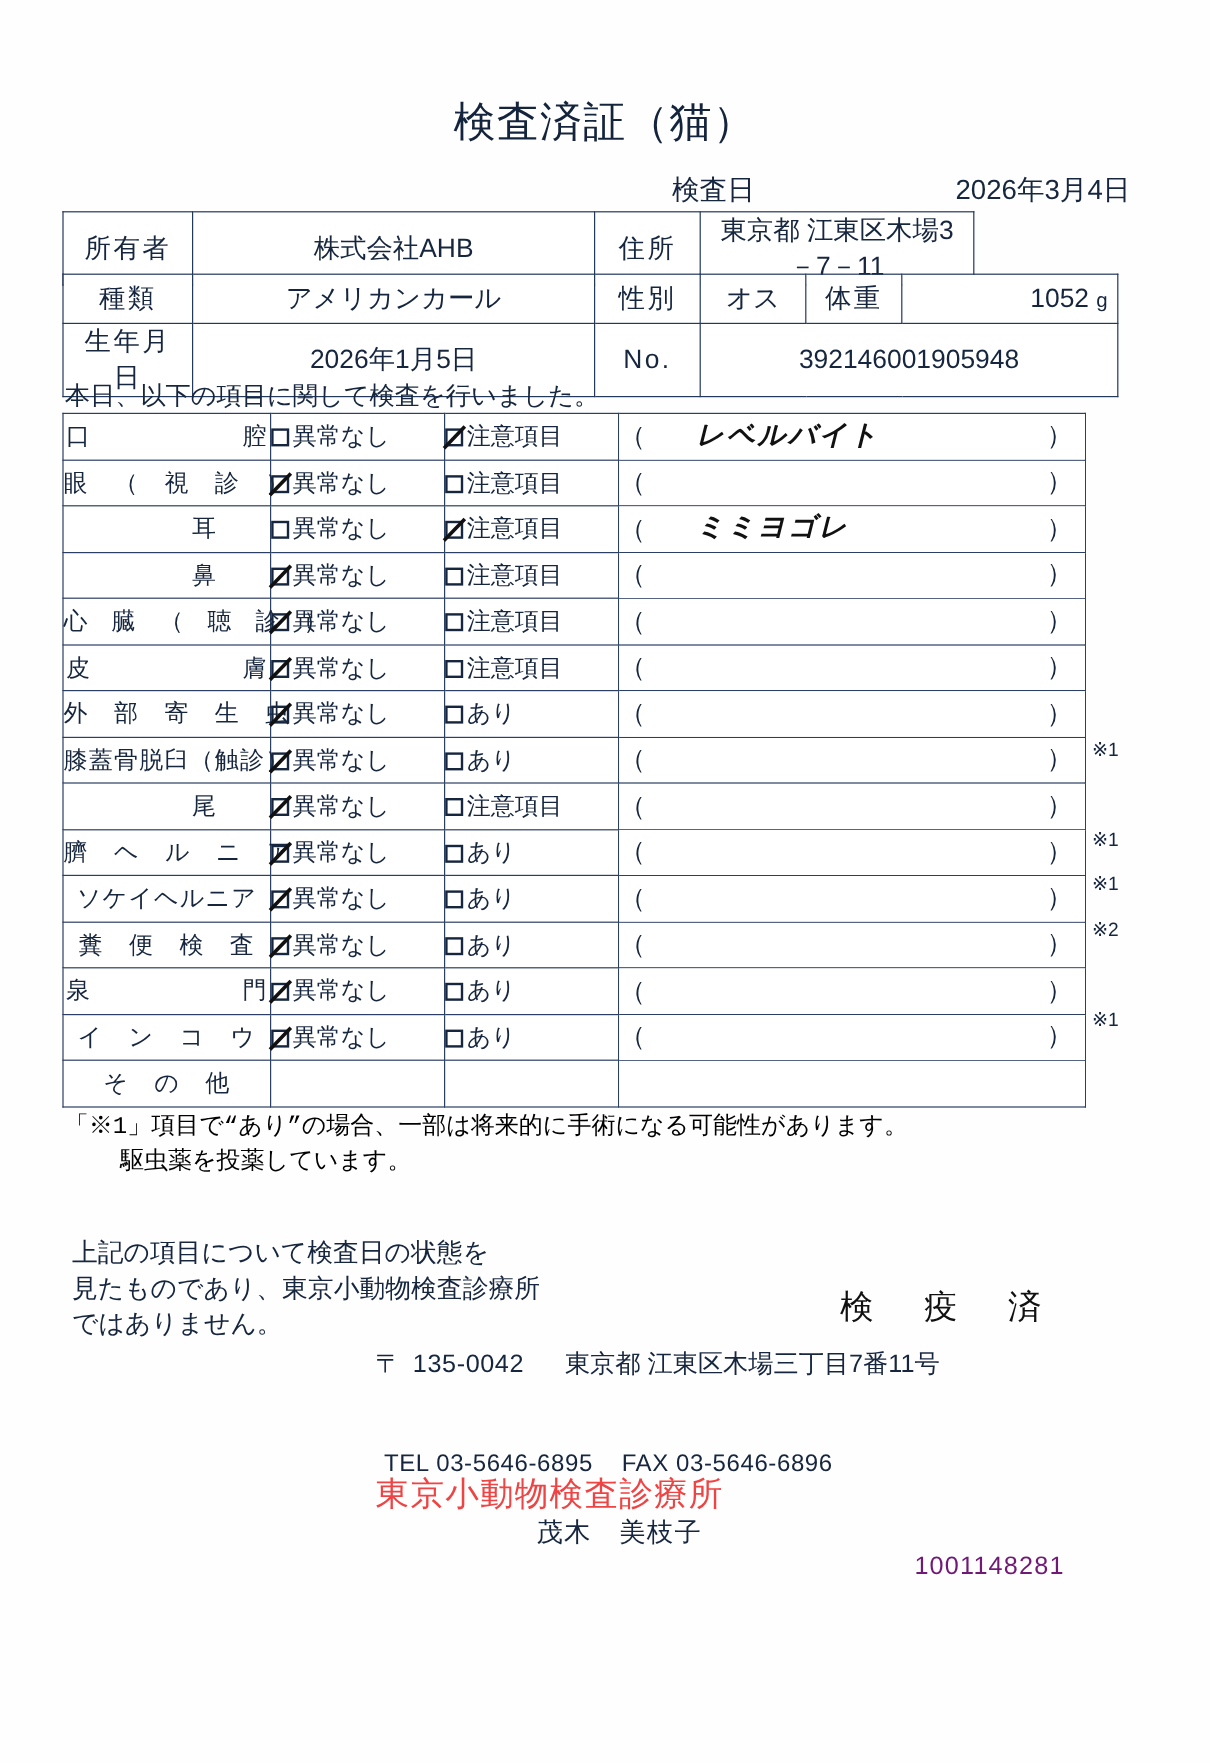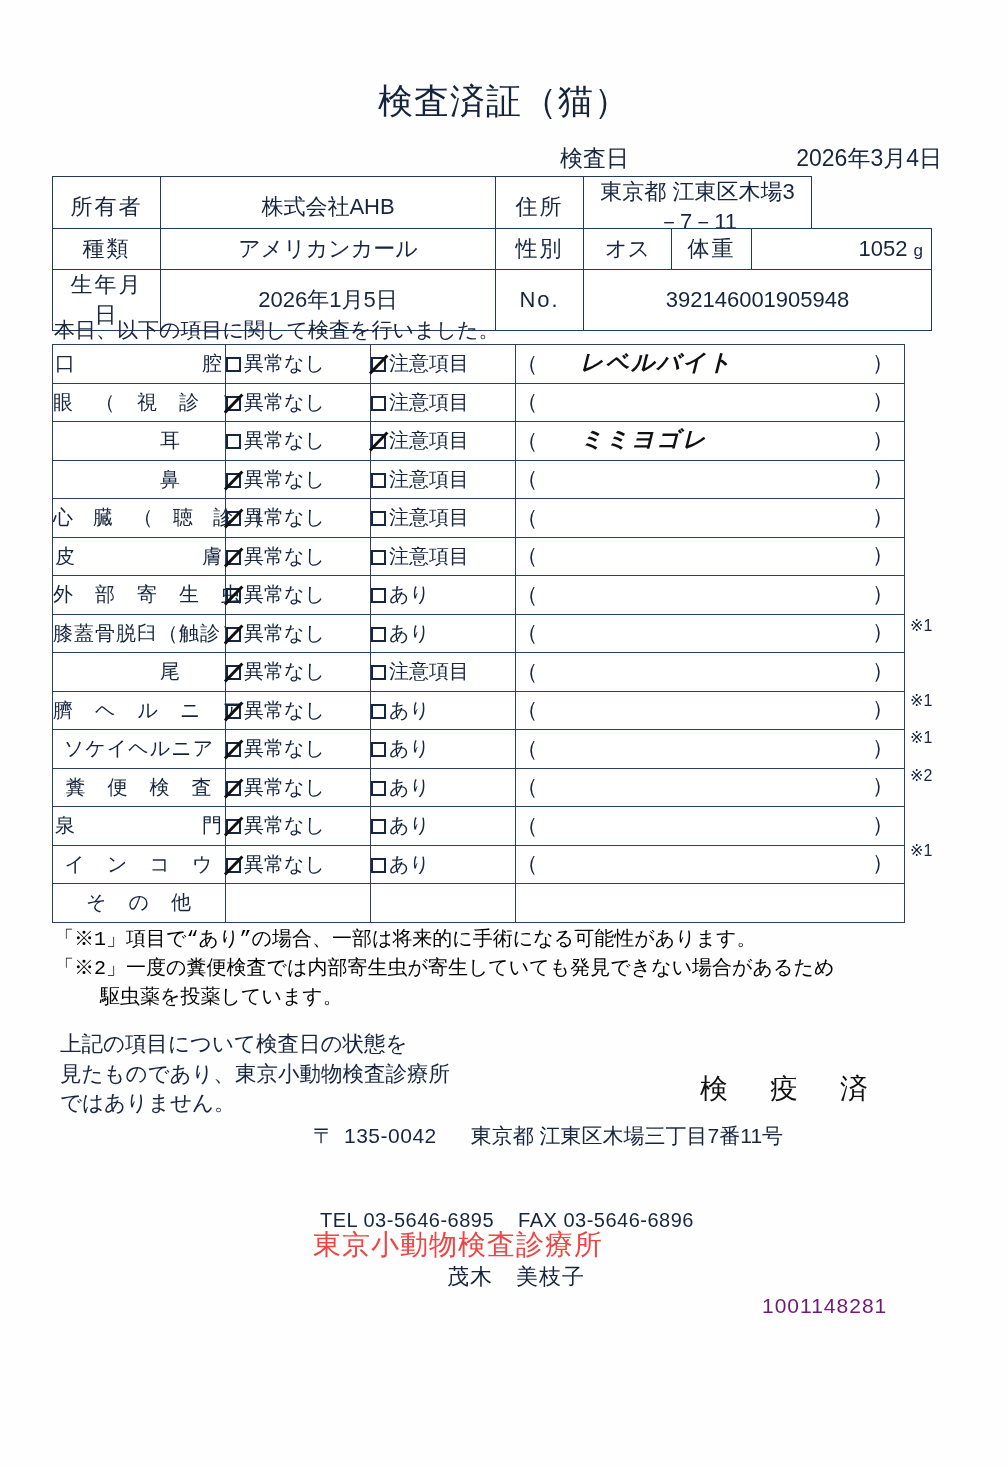--- a/index.html
+++ b/index.html
@@ -434,21 +434,20 @@
       <div class="fn-cell"><span>※1</span></div>
       <div class="fn-cell"><span>※1</span></div>
       <div class="fn-cell"><span>※2</span></div>
       <div class="fn-cell"></div>
       <div class="fn-cell"><span>※1</span></div>
       <div class="fn-cell"></div>
     </div>
 
   <div class="footnotes">
     <div>「※1」項目で“あり”の場合、一部は将来的に手術になる可能性があります。</div>
-    <div>「※2」一度の糞便検査では内部寄生虫が寄生していても発見できない場合があるため</div>
     <span class="indent">駆虫薬を投薬しています。</span>
   </div>
 
   <div class="disclaimer">
     <div>上記の項目について検査日の状態を</div>
     <div>見たものであり、東京小動物検査診療所</div>
     <div>ではありません。</div>
   </div>
 
   <div class="quarantine">検　疫　済</div>

